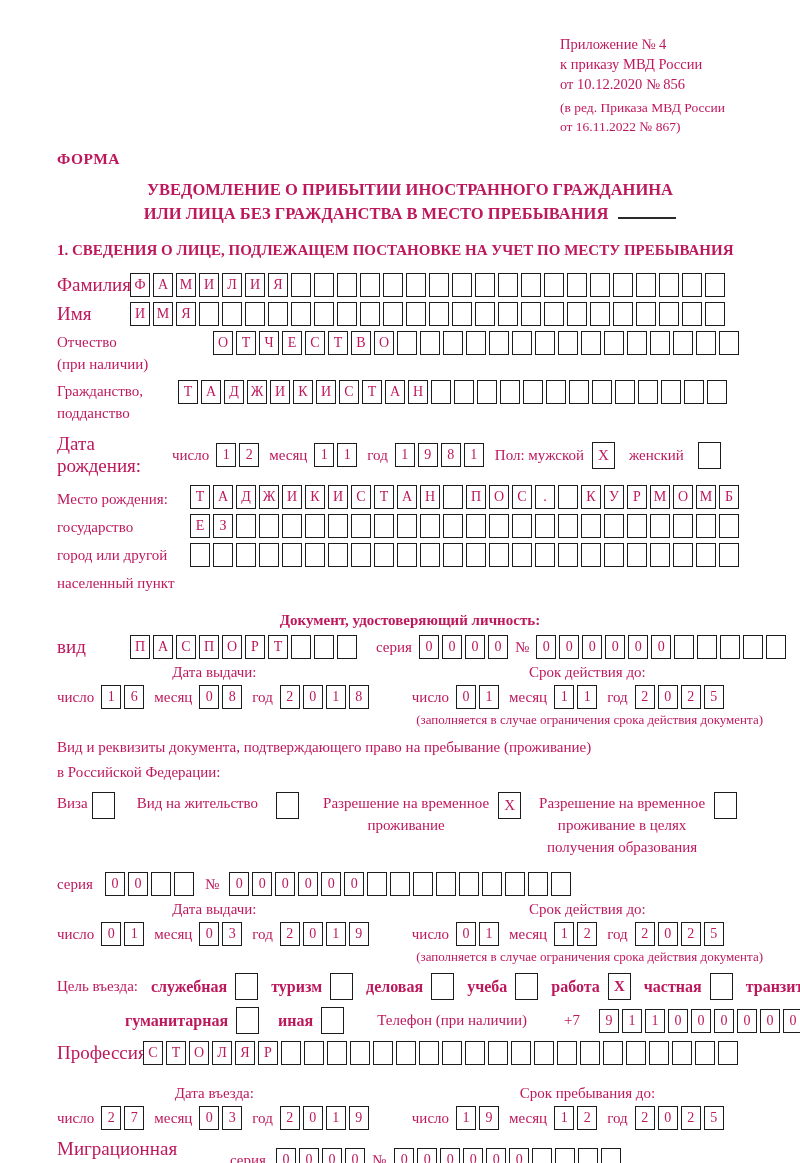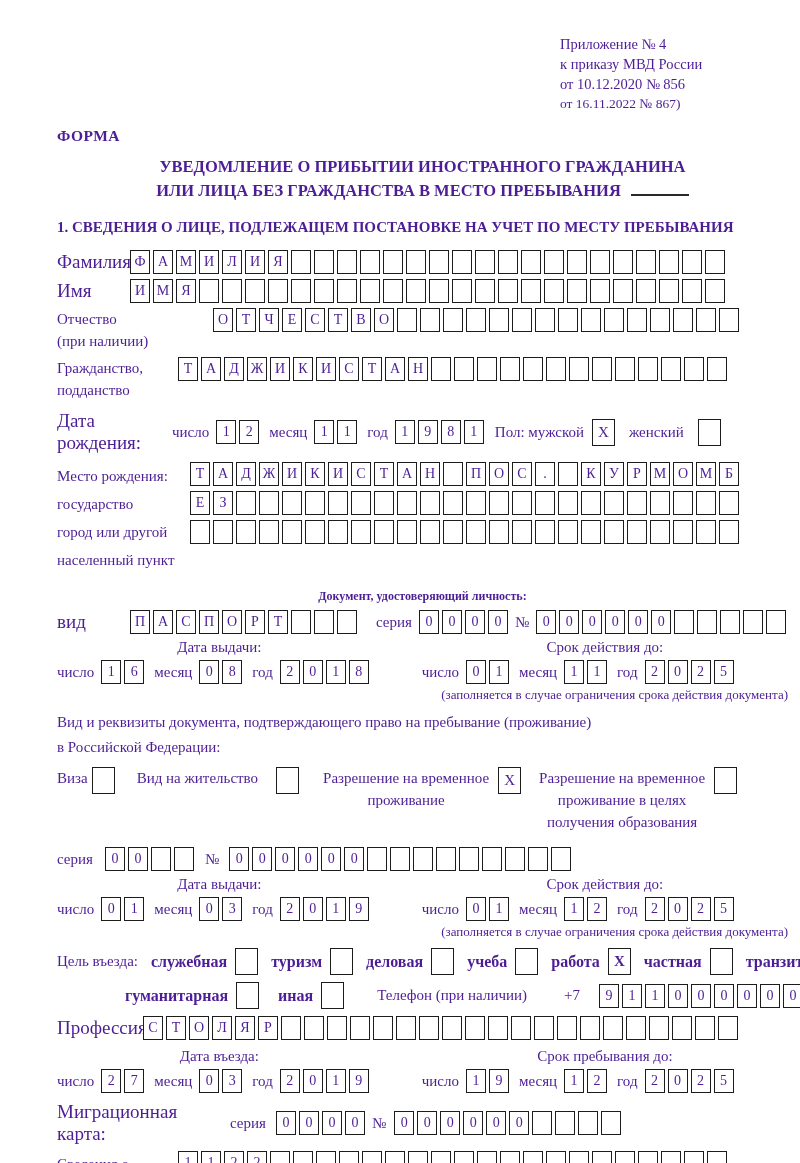--- a/index.html
+++ b/index.html
@@ -1,19 +1,19 @@
 <!DOCTYPE html>
 <html><head>
 <meta charset="utf-8">
 <style>
   html,body { margin:0; padding:0; background:#888; }
   .page {
     width:800px; height:1163px; margin:0 auto; background:#ffffff;
-    font-family:"Liberation Serif","DejaVu Serif",serif; color:#4c1d95;
-    box-sizing:border-box; padding:34px 12px 0 57px; overflow:hidden;
+    font-family:"Liberation Serif","DejaVu Serif",serif; color:#be185d;
+    box-sizing:border-box; padding:34px 37px 0 57px; overflow:hidden;
   }
   .annex { margin-left:503px; font-size:14.5px; line-height:20px; }
   .annex .rev { font-size:13.5px; line-height:19px; }
   .annex .rev-first { margin-top:4px; }
   .form-label { text-align:left; font-weight:bold; font-size:15.5px; margin:14px 10px 10px 0; letter-spacing:.5px; }
   .title { text-align:center; font-weight:bold; font-size:16.5px; line-height:24px; margin:6px 0 16px; }
   .blank { display:inline-block; width:58px; border-bottom:2px solid #2a2a2a; height:13px; margin-left:10px; }
   .sec-heading { font-weight:bold; font-size:15px; margin:2px 0 14px; }
 
   .row { display:flex; align-items:center; margin-bottom:5px; flex-wrap:nowrap; }
@@ -36,21 +36,21 @@
   .cbox {
     display:inline-block; width:21px; height:25px; border:1.5px solid #1c1c1c;
     text-align:center; font-size:15px; line-height:25px; vertical-align:middle;
     background:#fff; flex:none;
   }
   .dlabel { font-size:15px; flex:none; }
   .gap8 { margin-left:8px; } .gap14 { margin-left:14px; }
 
   .dg { display:flex; align-items:center; gap:7px; flex:none; }
 
-  .center-heading { text-align:center; font-weight:bold; font-size:12px; margin:15px 0 6px; }
+  .center-heading { text-align:center; font-weight:bold; font-size:15px; margin:15px 0 6px; }
 
   .dates { display:flex; margin:4px 0 2px; }
   .dcol-l { width:47%; } .dcol-r { width:53%; }
   .dt-title { text-align:center; font-size:15px; margin-bottom:4px; }
   .dt-fields { display:flex; align-items:center; gap:7px; }
   .note { text-align:right; font-size:13px; margin:3px 0 8px; }
 
   .plain { font-size:15px; line-height:23px; margin-bottom:2px; }
 
   .opts-row { display:flex; align-items:flex-start; margin:8px 0 14px; }
@@ -65,20 +65,21 @@
 </style>
 </head>
 <body>
 
 <div class="page">
 
   <div class="annex">
     <div>Приложение № 4</div>
     <div>к приказу МВД России</div>
     <div>от 10.12.2020 № 856</div>
+    <div class="rev rev-first">(в ред. Приказа МВД России</div>
     <div class="rev">от 16.11.2022 № 867)</div>
   </div>
 
   <div class="form-label">ФОРМА</div>
 
   <div class="title">
     <span>УВЕДОМЛЕНИЕ О ПРИБЫТИИ ИНОСТРАННОГО ГРАЖДАНИНА</span><br>
     <span>ИЛИ ЛИЦА БЕЗ ГРАЖДАНСТВА В МЕСТО ПРЕБЫВАНИЯ</span><span class="blank"></span>
   </div>
 
@@ -283,21 +284,21 @@
     <span class="dlabel" style="margin-left:14px;">Телефон (при наличии)</span>
     <span class="dlabel" style="margin-left:18px;">+7</span>
     <span class="cells"><span class="cell">9</span><span class="cell">1</span><span class="cell">1</span><span class="cell">0</span><span class="cell">0</span><span class="cell">0</span><span class="cell">0</span><span class="cell">0</span><span class="cell">0</span><span class="cell"></span></span>
   </div>
 
   <div class="row">
     <span class="lbl" style="width:86px;">Профессия</span>
     <span class="cells"><span class="cell">С</span><span class="cell">Т</span><span class="cell">О</span><span class="cell">Л</span><span class="cell">Я</span><span class="cell">Р</span><span class="cell"></span><span class="cell"></span><span class="cell"></span><span class="cell"></span><span class="cell"></span><span class="cell"></span><span class="cell"></span><span class="cell"></span><span class="cell"></span><span class="cell"></span><span class="cell"></span><span class="cell"></span><span class="cell"></span><span class="cell"></span><span class="cell"></span><span class="cell"></span><span class="cell"></span><span class="cell"></span><span class="cell"></span><span class="cell"></span></span>
   </div>
 
-  <div class="dates" style="margin-top:8px;align-items:flex-end;">
+  <div class="dates" style="margin-top:20px;align-items:flex-end;">
     <div class="dcol-l">
       <div class="dt-title">Дата въезда:</div>
       <div class="dt-fields">
         <span class="dlabel">число</span>
         <span class="cells"><span class="cell">2</span><span class="cell">7</span></span>
         <span class="dlabel">месяц</span>
         <span class="cells"><span class="cell">0</span><span class="cell">3</span></span>
         <span class="dlabel">год</span>
         <span class="cells"><span class="cell">2</span><span class="cell">0</span><span class="cell">1</span><span class="cell">9</span></span>
       </div>

